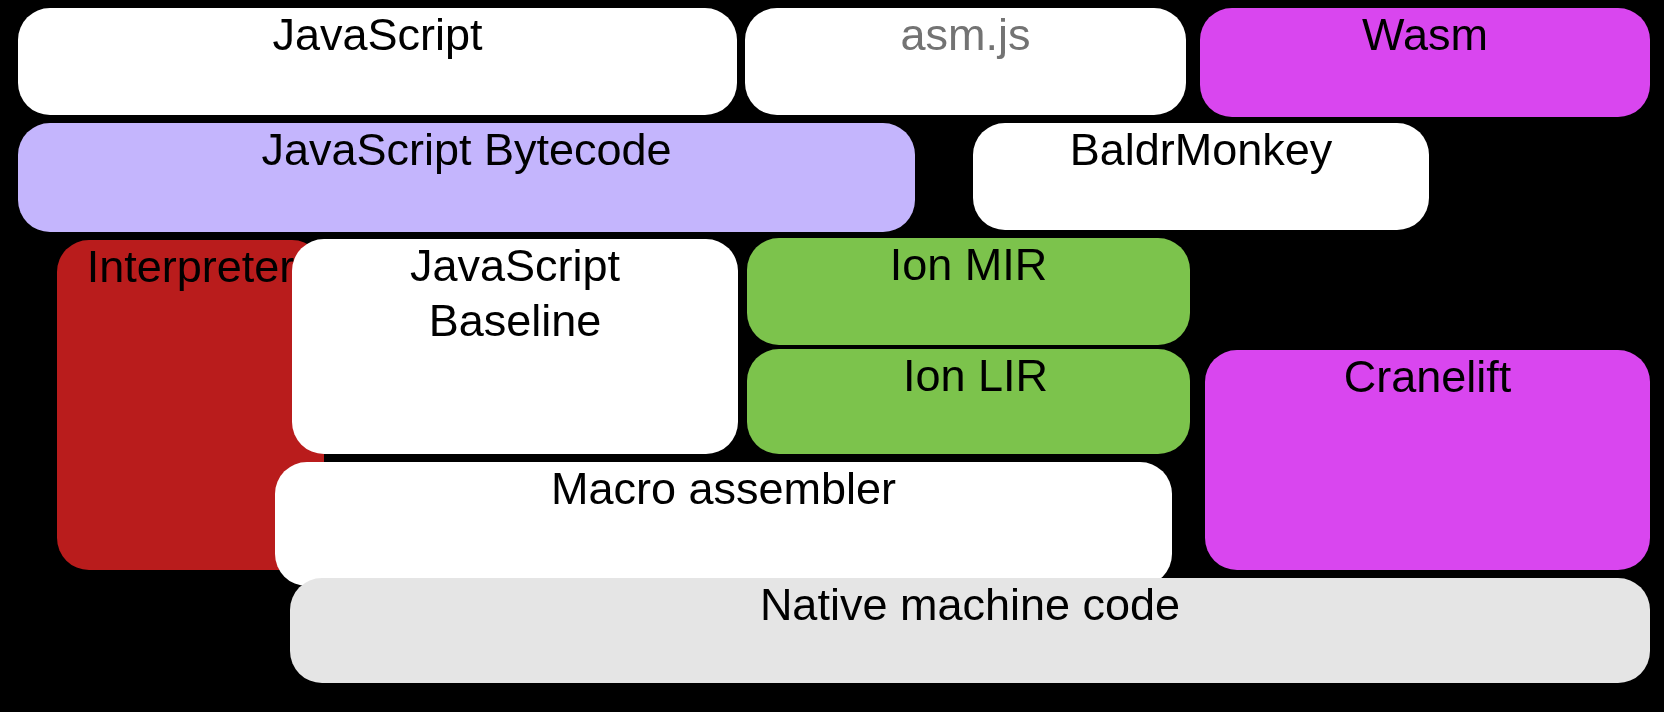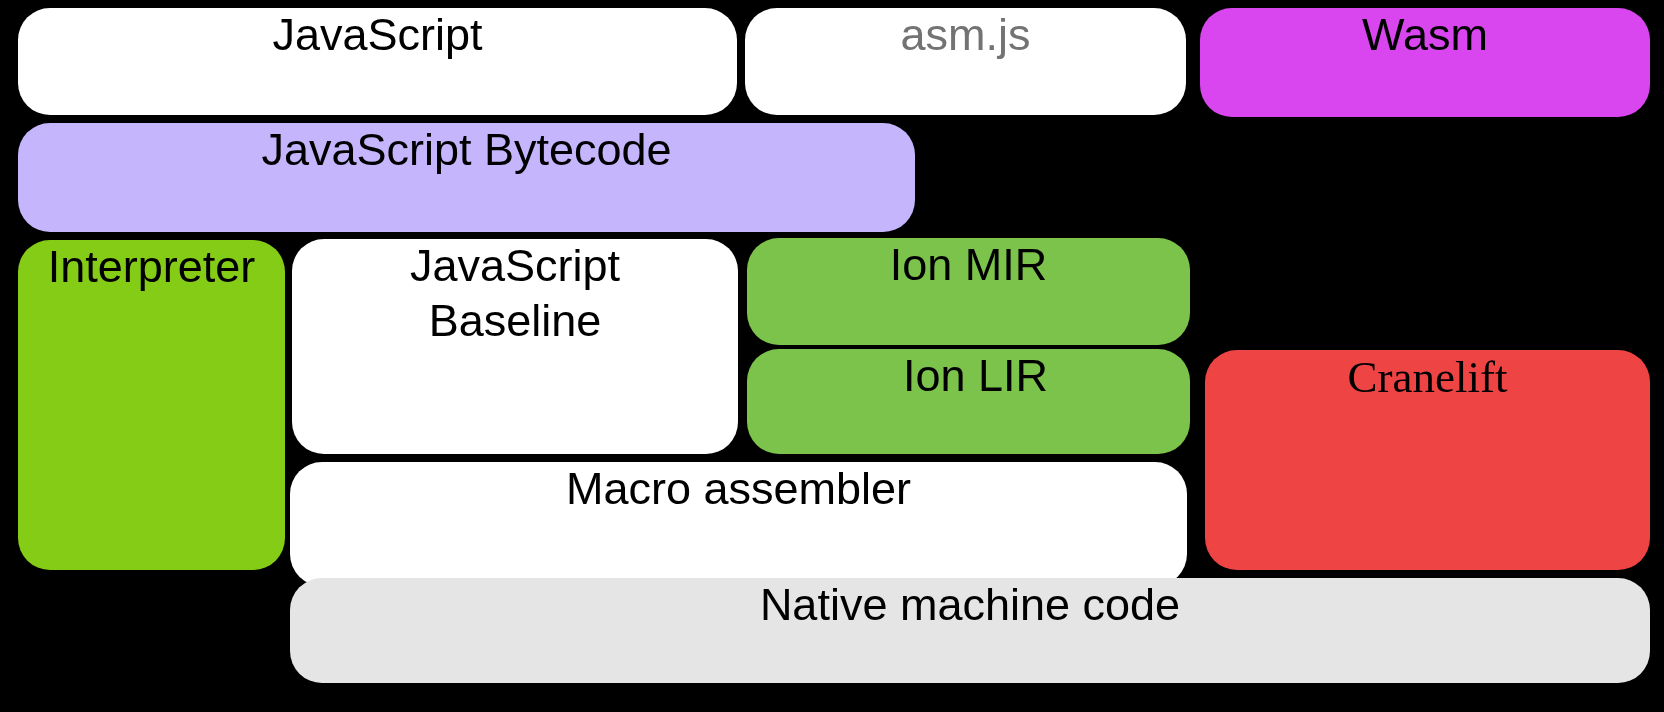--- a/index.html
+++ b/index.html
@@ -33,21 +33,21 @@
   #b-javascript   { left: 18px;   top: 8px;   width: 719px;  height: 107px; }
   #b-asmjs        { left: 745px;  top: 8px;   width: 441px;  height: 107px; }
   #b-wasm         { left: 1200px; top: 8px;   width: 450px;  height: 109px; }
   #b-bytecode     { left: 18px;   top: 123px; width: 897px;  height: 109px; }
   #b-baldrmonkey  { left: 973px;  top: 123px; width: 456px;  height: 107px; }
   #b-interpreter  { left: 18px;   top: 240px; width: 267px;  height: 330px; padding-bottom: 50px; }
   #b-baseline     { left: 292px;  top: 239px; width: 446px;  height: 215px; padding-bottom: 30px; }
   #b-ion-mir      { left: 747px;  top: 238px; width: 443px;  height: 107px; }
   #b-ion-lir      { left: 747px;  top: 349px; width: 443px;  height: 105px; padding-left: 14px; }
   #b-cranelift    { left: 1205px; top: 350px; width: 445px;  height: 220px; padding-bottom: 66px; }
-  #b-macroasm     { left: 290px;  top: 462px; width: 897px;  height: 124px; }
+  #b-macroasm     { left: 275px;  top: 462px; width: 897px;  height: 124px; }
   #b-native       { left: 290px;  top: 578px; width: 1360px; height: 105px; }
 </style>
 </head>
 <body>
 
 <div id="canvas" style="background-color: rgb(0, 0, 0);">
 
   <div class="box" id="b-javascript" style="background-color: rgb(255, 255, 255);">
     <span class="label" style="color: rgb(0, 0, 0);">JavaScript</span>
   </div>
@@ -57,39 +57,42 @@
   </div>
 
   <div class="box" id="b-wasm" style="background-color: #d946ef;">
     <span class="label" style="color: rgb(0, 0, 0);">Wasm</span>
   </div>
 
   <div class="box" id="b-bytecode" style="background-color: #c4b5fd;">
     <span class="label" style="color: rgb(0, 0, 0);">JavaScript Bytecode</span>
   </div>
 
+  <div class="box" id="b-baldrmonkey" style="background-color: rgb(255, 255, 255);">
+    <span class="label" style="color: rgb(0, 0, 0);">BaldrMonkey</span>
+  </div>
 
-  <div class="box" id="b-interpreter" style="background-color: #84cc16;">
+  <div class="box" id="b-interpreter" style="background-color: #b91c1c; margin-left: 39px;">
     <span class="label" style="color: rgb(0, 0, 0);">Interpreter</span>
   </div>
 
   <div class="box" id="b-baseline" style="background-color: rgb(255, 255, 255);">
     <span class="label" style="color: rgb(0, 0, 0);">JavaScript
 Baseline</span>
   </div>
 
   <div class="box" id="b-ion-mir" style="background-color: rgb(124, 195, 76);">
     <span class="label" style="color: rgb(0, 0, 0);">Ion MIR</span>
   </div>
 
   <div class="box" id="b-ion-lir" style="background-color: rgb(124, 195, 76);">
     <span class="label" style="color: rgb(0, 0, 0);">Ion LIR</span>
   </div>
 
-  <div class="box" id="b-cranelift" style="background-color: #ef4444; font-family: Liberation Serif, serif;">
+  <div class="box" id="b-cranelift" style="background-color: #d946ef;">
     <span class="label" style="color: rgb(0, 0, 0);">Cranelift</span>
   </div>
 
   <div class="box" id="b-macroasm" style="background-color: rgb(255, 255, 255);">
     <span class="label" style="color: rgb(0, 0, 0);">Macro assembler</span>
   </div>
 
   <div class="box" id="b-native" style="background-color: #e5e5e5;">
     <span class="label" style="color: rgb(0, 0, 0);">Native machine code</span>
   </div>

